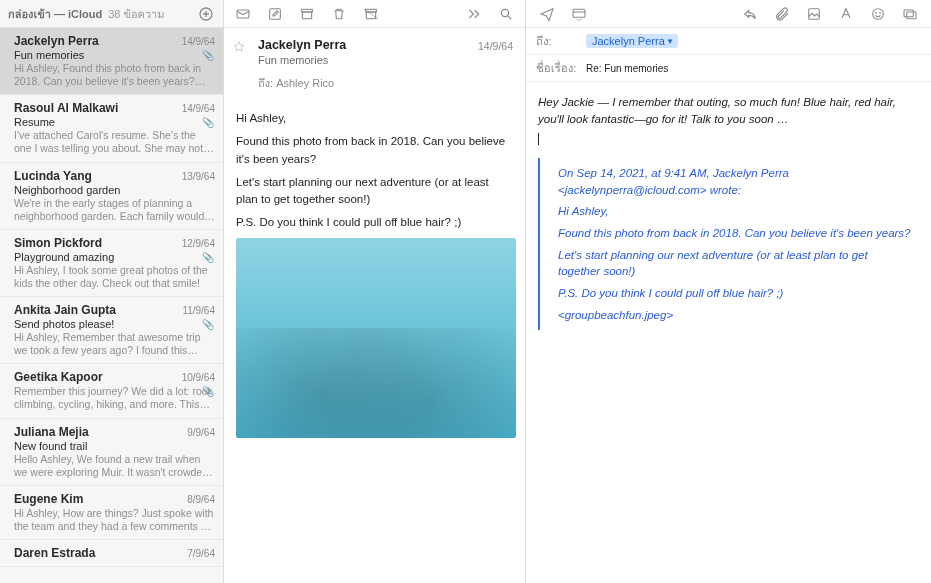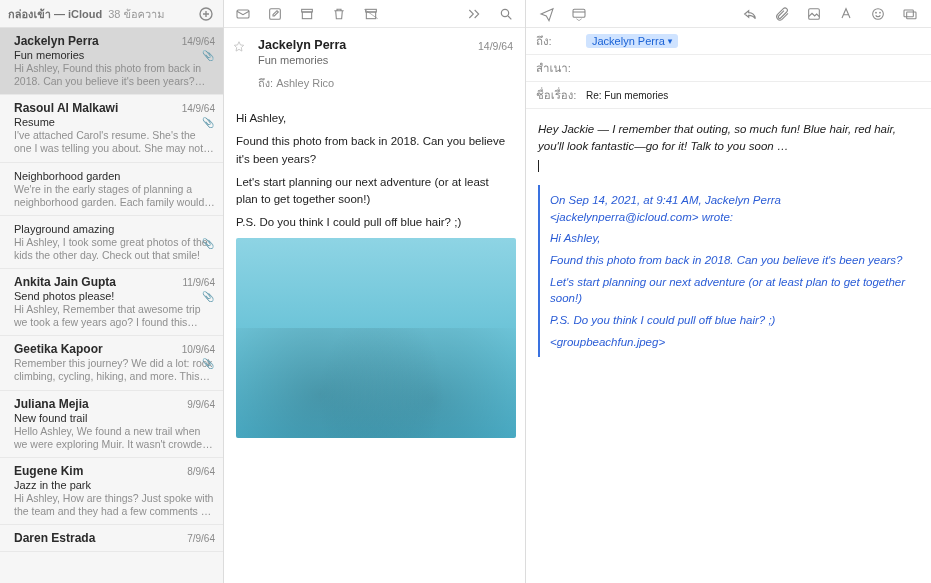--- a/index.html
+++ b/index.html
@@ -47,21 +47,21 @@
 .field-row { display: flex; align-items: center; gap: 6px; padding: 4px 10px; border-bottom: 1px solid #ededed; font-size: 11.5px; min-height: 24px; }
 .field-row .label { color: #8a8a8a; min-width: 44px; }
 .chip { background: #cfe3ff; color: #1a62d6; border-radius: 3px; padding: 1px 6px; font-size: 11px; display: inline-flex; align-items: center; gap: 3px; }
 .chip .chev { font-size: 9px; color: #1a62d6; }
 .field-input { border: none; outline: none; font-size: 10px; flex: 1; color: #222; background: transparent; }
 .compose-body { padding: 8px 12px; font-size: 11.5px; color: #222; line-height: 1.45; flex: 1; overflow: auto; font-style: italic; }
 .compose-body p { margin: 4px 0; }
 .caret { display:inline-block; width:0; border-left:1px solid #222; height:12px; vertical-align:text-bottom; animation:blink 1.1s step-end infinite; }
 @keyframes blink { 50% { opacity:0; } }
 .quote { border-left: 2px solid #3a72e0; margin: 10px 0 0 0; padding: 2px 0 2px 10px; color: #2a5cd6; font-size: 11.5px; }
-.quote p { margin: 5px 0; }
+.quote p { margin: 5px 8px; }
 .quote .attr { color: #2a5cd6; }
 .quote .attach { color: #2a5cd6; }
 
 svg { width: 100%; height: 100%; display: block; }
 </style>
 </head>
 <body>
 
 <div class="app">
 
@@ -92,24 +92,34 @@
           <div class="row1">
             <span class="sender">Rasoul Al Malkawi</span>
             <span class="sp"></span>
             <span class="date">14/9/64</span>
           </div>
           <div class="subject">Resume</div>
           <div class="preview">I've attached Carol's resume. She's the one I was telling you about. She may not have quite as much experienc…</div>
           <span class="clip">📎</span>
         </div>
         <div class="msg">
+          <div class="row1">
+            <span class="sender">Lucinda Yang</span>
+            <span class="sp"></span>
+            <span class="date">13/9/64</span>
+          </div>
           <div class="subject">Neighborhood garden</div>
           <div class="preview">We're in the early stages of planning a neighborhood garden. Each family would be in charge of a plot. Bring…</div>
         </div>
         <div class="msg">
+          <div class="row1">
+            <span class="sender">Simon Pickford</span>
+            <span class="sp"></span>
+            <span class="date">12/9/64</span>
+          </div>
           <div class="subject">Playground amazing</div>
           <div class="preview">Hi Ashley, I took some great photos of the kids the other day. Check out that smile!</div>
           <span class="clip">📎</span>
         </div>
         <div class="msg">
           <div class="row1">
             <span class="sender">Ankita Jain Gupta</span>
             <span class="sp"></span>
             <span class="date">11/9/64</span>
           </div>
@@ -134,21 +144,20 @@
           </div>
           <div class="subject">New found trail</div>
           <div class="preview">Hello Ashley, We found a new trail when we were exploring Muir. It wasn't crowded and had a great view.…</div>
         </div>
         <div class="msg">
           <div class="row1">
             <span class="sender">Eugene Kim</span>
             <span class="sp"></span>
             <span class="date">8/9/64</span>
           </div>
-          <div class="subject">Jazz in the park</div>
           <div class="preview">Hi Ashley, How are things? Just spoke with the team and they had a few comments on the flyer. Are you able to…</div>
         </div>
         <div class="msg">
           <div class="row1">
             <span class="sender">Daren Estrada</span>
             <span class="sp"></span>
             <span class="date">7/9/64</span>
           </div>
         </div>
       </div>
@@ -275,24 +284,20 @@
           </svg>
         </span>
     </div>
 
     <div class="field-row">
       <span class="label">ถึง:</span>
       <span class="chip">
         <span>Jackelyn Perra</span>
         <span class="chev">▾</span>
       </span>
-    </div>
-    <div class="field-row">
-      <span class="label">สำเนา:</span>
-      <input class="field-input" style="">
     </div>
     <div class="field-row">
       <span class="label">ชื่อเรื่อง:</span>
       <input class="field-input" value="Re: Fun memories" style="">
     </div>
 
     <div class="compose-body">
       <p><span>Hey Jackie — I remember that outing, so much fun! Blue hair, red hair, you'll look fantastic—go for it! Talk to you soon …</span></p>
       <p><span class="caret"></span></p>
       <div class="quote">

